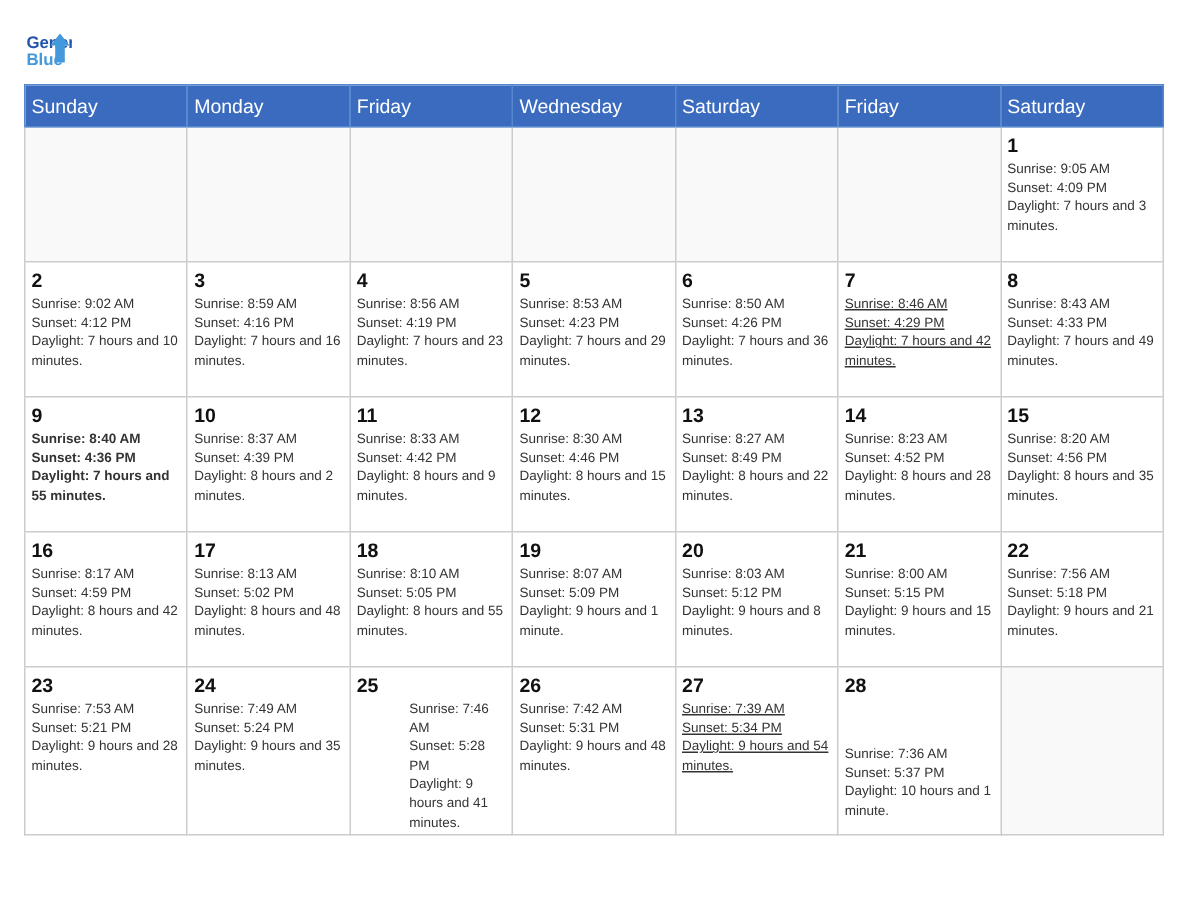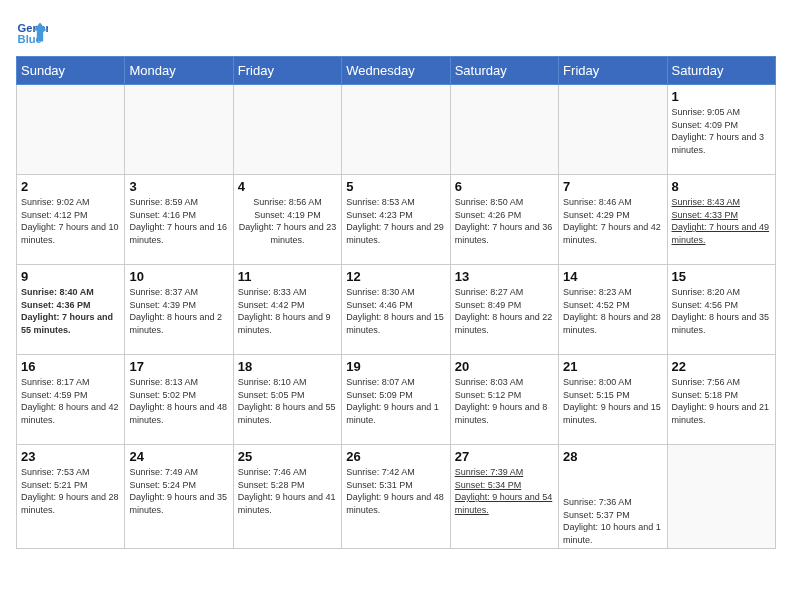--- a/index.html
+++ b/index.html
@@ -131,45 +131,45 @@
 Daylight: 7 hours and 10 minutes.</div>
         </td>
         <td>
           <div class="day-number">3</div>
           <div class="day-info" style="white-space: pre-line;">Sunrise: 8:59 AM
 Sunset: 4:16 PM
 Daylight: 7 hours and 16 minutes.</div>
         </td>
         <td>
           <div class="day-number">4</div>
-          <div class="day-info" style="white-space: pre-line; text-align: center;">Sunrise: 8:56 AM
+          <div class="day-info" style="white-space: pre-line;">Sunrise: 8:56 AM
 Sunset: 4:19 PM
 Daylight: 7 hours and 23 minutes.</div>
         </td>
         <td>
           <div class="day-number">5</div>
           <div class="day-info" style="white-space: pre-line;">Sunrise: 8:53 AM
 Sunset: 4:23 PM
 Daylight: 7 hours and 29 minutes.</div>
         </td>
         <td>
           <div class="day-number">6</div>
           <div class="day-info" style="white-space: pre-line;">Sunrise: 8:50 AM
 Sunset: 4:26 PM
 Daylight: 7 hours and 36 minutes.</div>
         </td>
         <td>
           <div class="day-number">7</div>
-          <div class="day-info" style="white-space: pre-line;">Sunrise: 8:46 AM
+          <div class="day-info" style="white-space: pre-line; text-decoration: underline;">Sunrise: 8:46 AM
 Sunset: 4:29 PM
 Daylight: 7 hours and 42 minutes.</div>
         </td>
         <td>
           <div class="day-number">8</div>
-          <div class="day-info" style="white-space: pre-line; text-decoration: underline;">Sunrise: 8:43 AM
+          <div class="day-info" style="white-space: pre-line;">Sunrise: 8:43 AM
 Sunset: 4:33 PM
 Daylight: 7 hours and 49 minutes.</div>
         </td>
       </tr>
       <tr>
         <td>
           <div class="day-number">9</div>
           <div class="day-info" style="white-space: pre-line; font-weight: bold;">Sunrise: 8:40 AM
 Sunset: 4:36 PM
 Daylight: 7 hours and 55 minutes.</div>
@@ -263,21 +263,21 @@
 Daylight: 9 hours and 28 minutes.</div>
         </td>
         <td>
           <div class="day-number">24</div>
           <div class="day-info" style="white-space: pre-line;">Sunrise: 7:49 AM
 Sunset: 5:24 PM
 Daylight: 9 hours and 35 minutes.</div>
         </td>
         <td>
           <div class="day-number">25</div>
-          <div class="day-info" style="white-space: pre-line;">Sunrise: 7:46 AM
+          <div class="day-info" style="white-space: pre-line; margin-left: 35px;">Sunrise: 7:46 AM
 Sunset: 5:28 PM
 Daylight: 9 hours and 41 minutes.</div>
         </td>
         <td>
           <div class="day-number">26</div>
           <div class="day-info" style="white-space: pre-line;">Sunrise: 7:42 AM
 Sunset: 5:31 PM
 Daylight: 9 hours and 48 minutes.</div>
         </td>
         <td>

